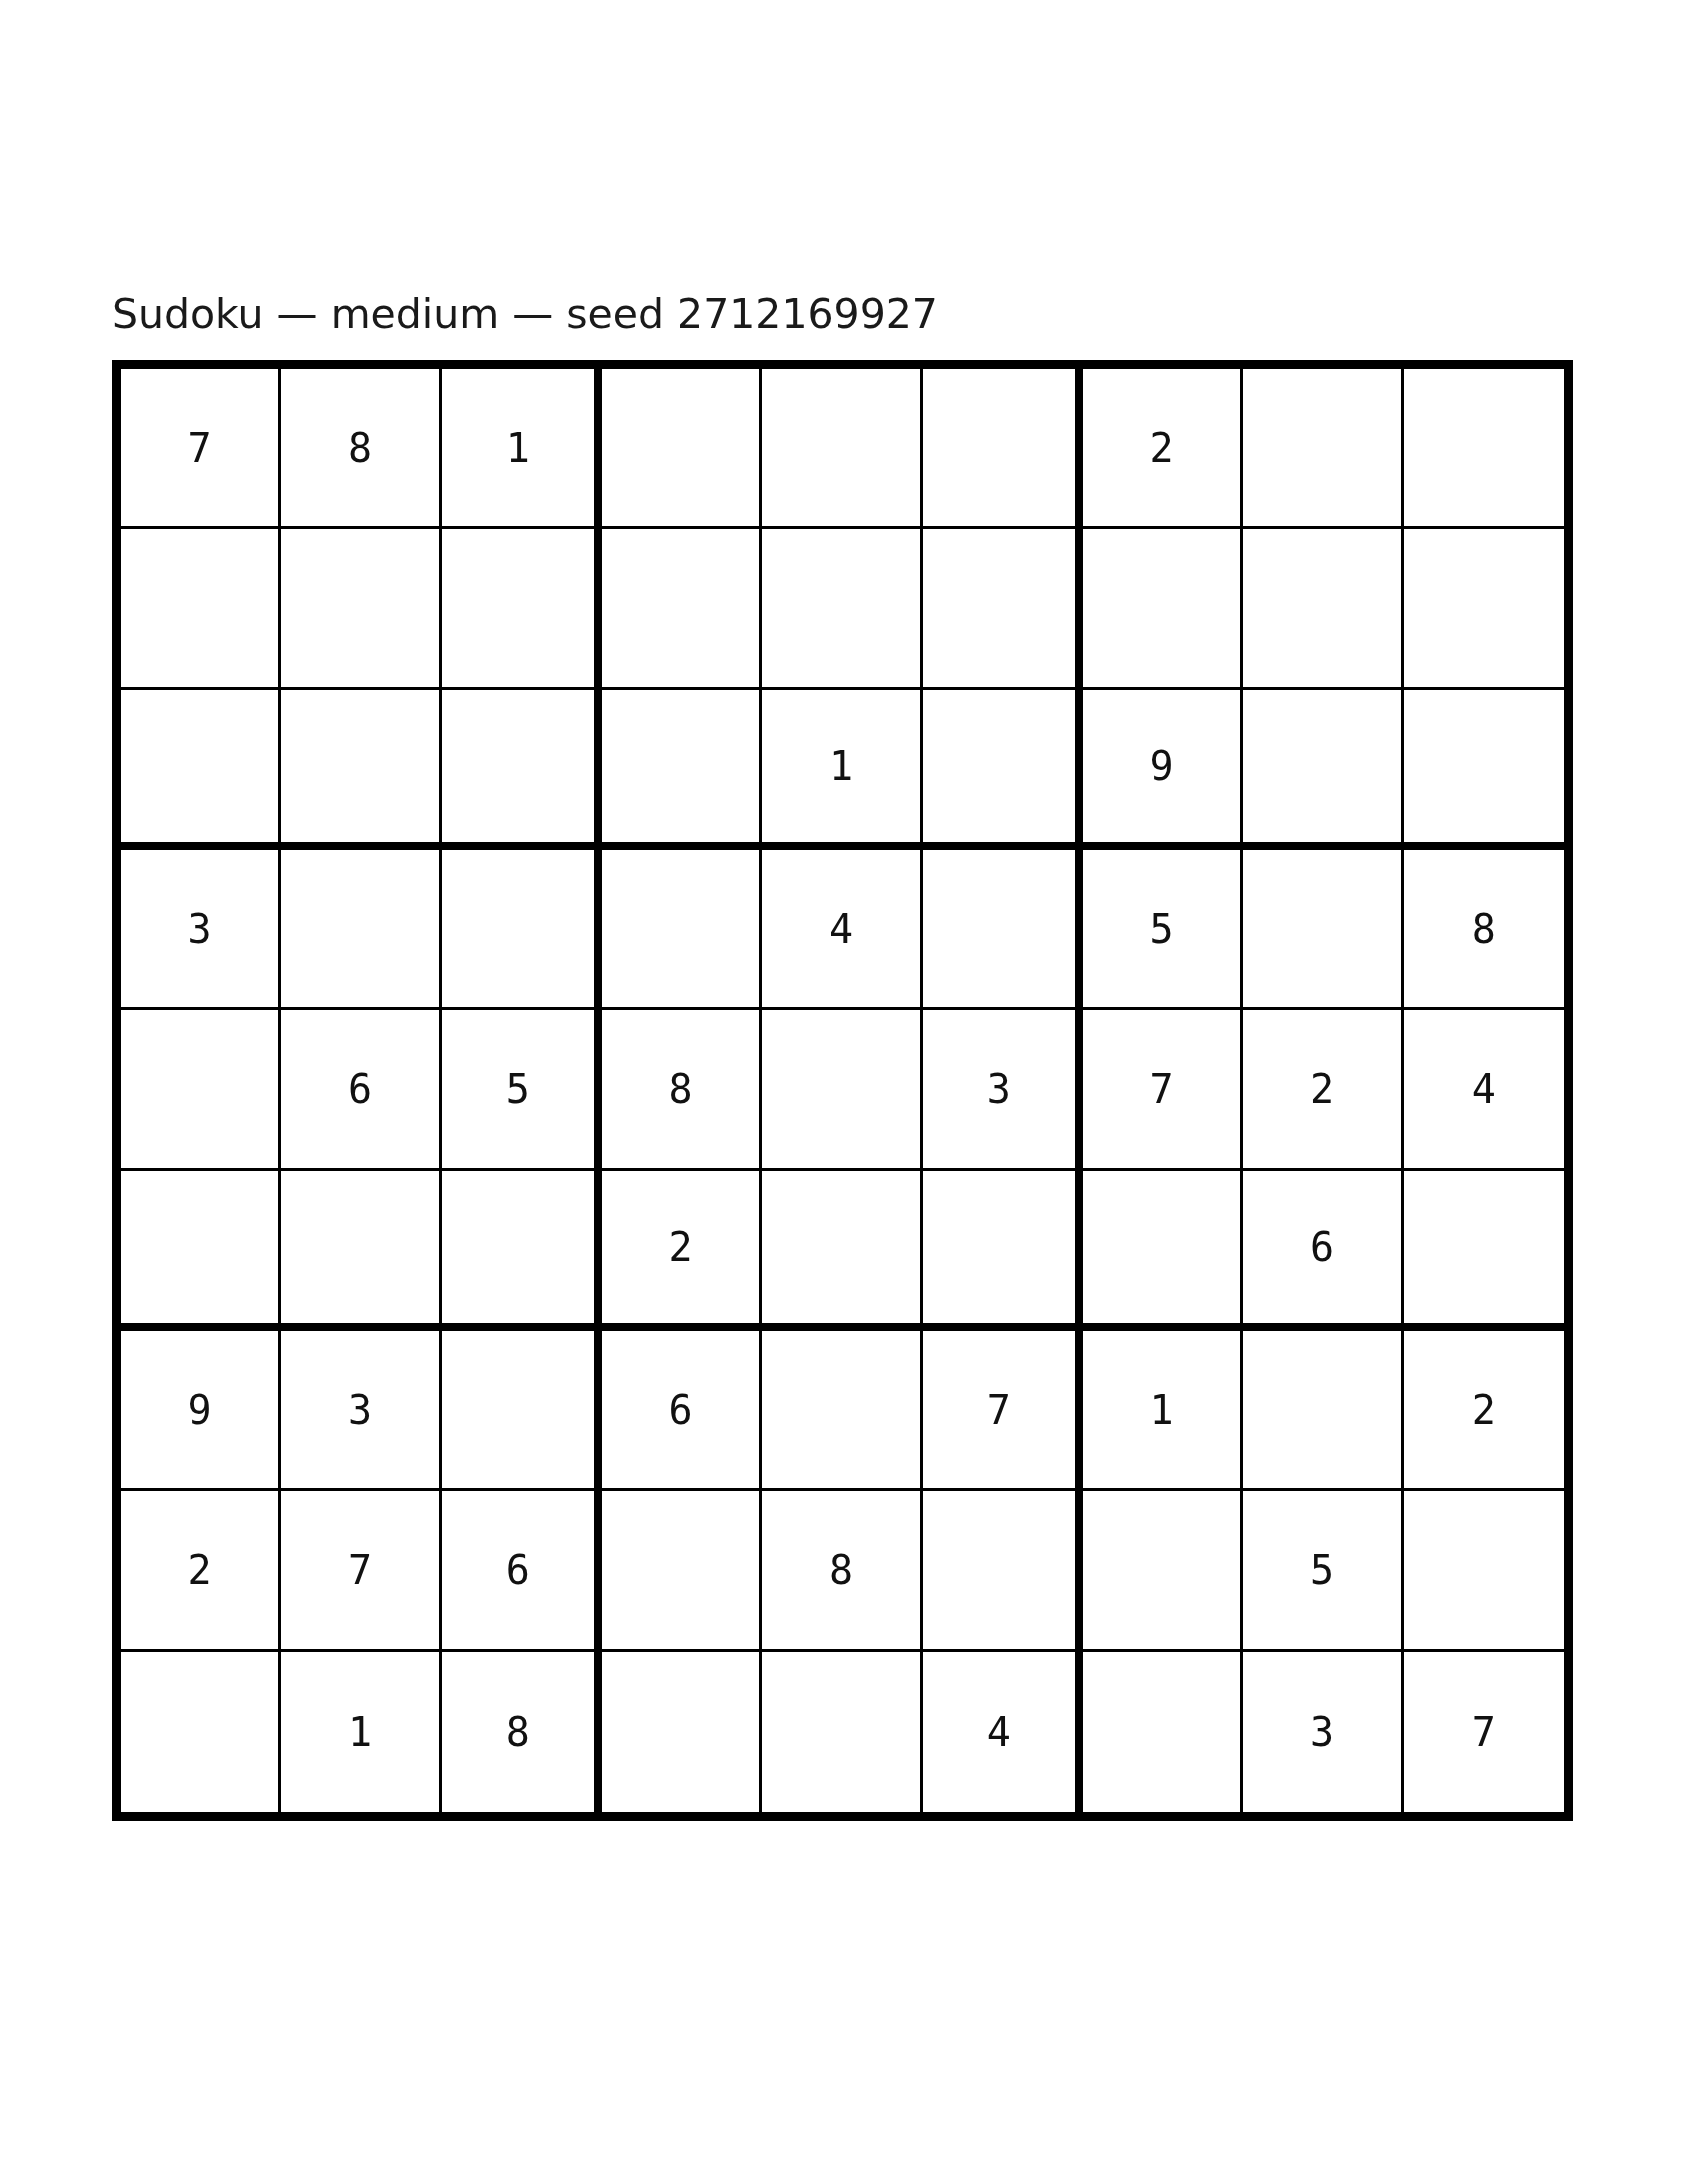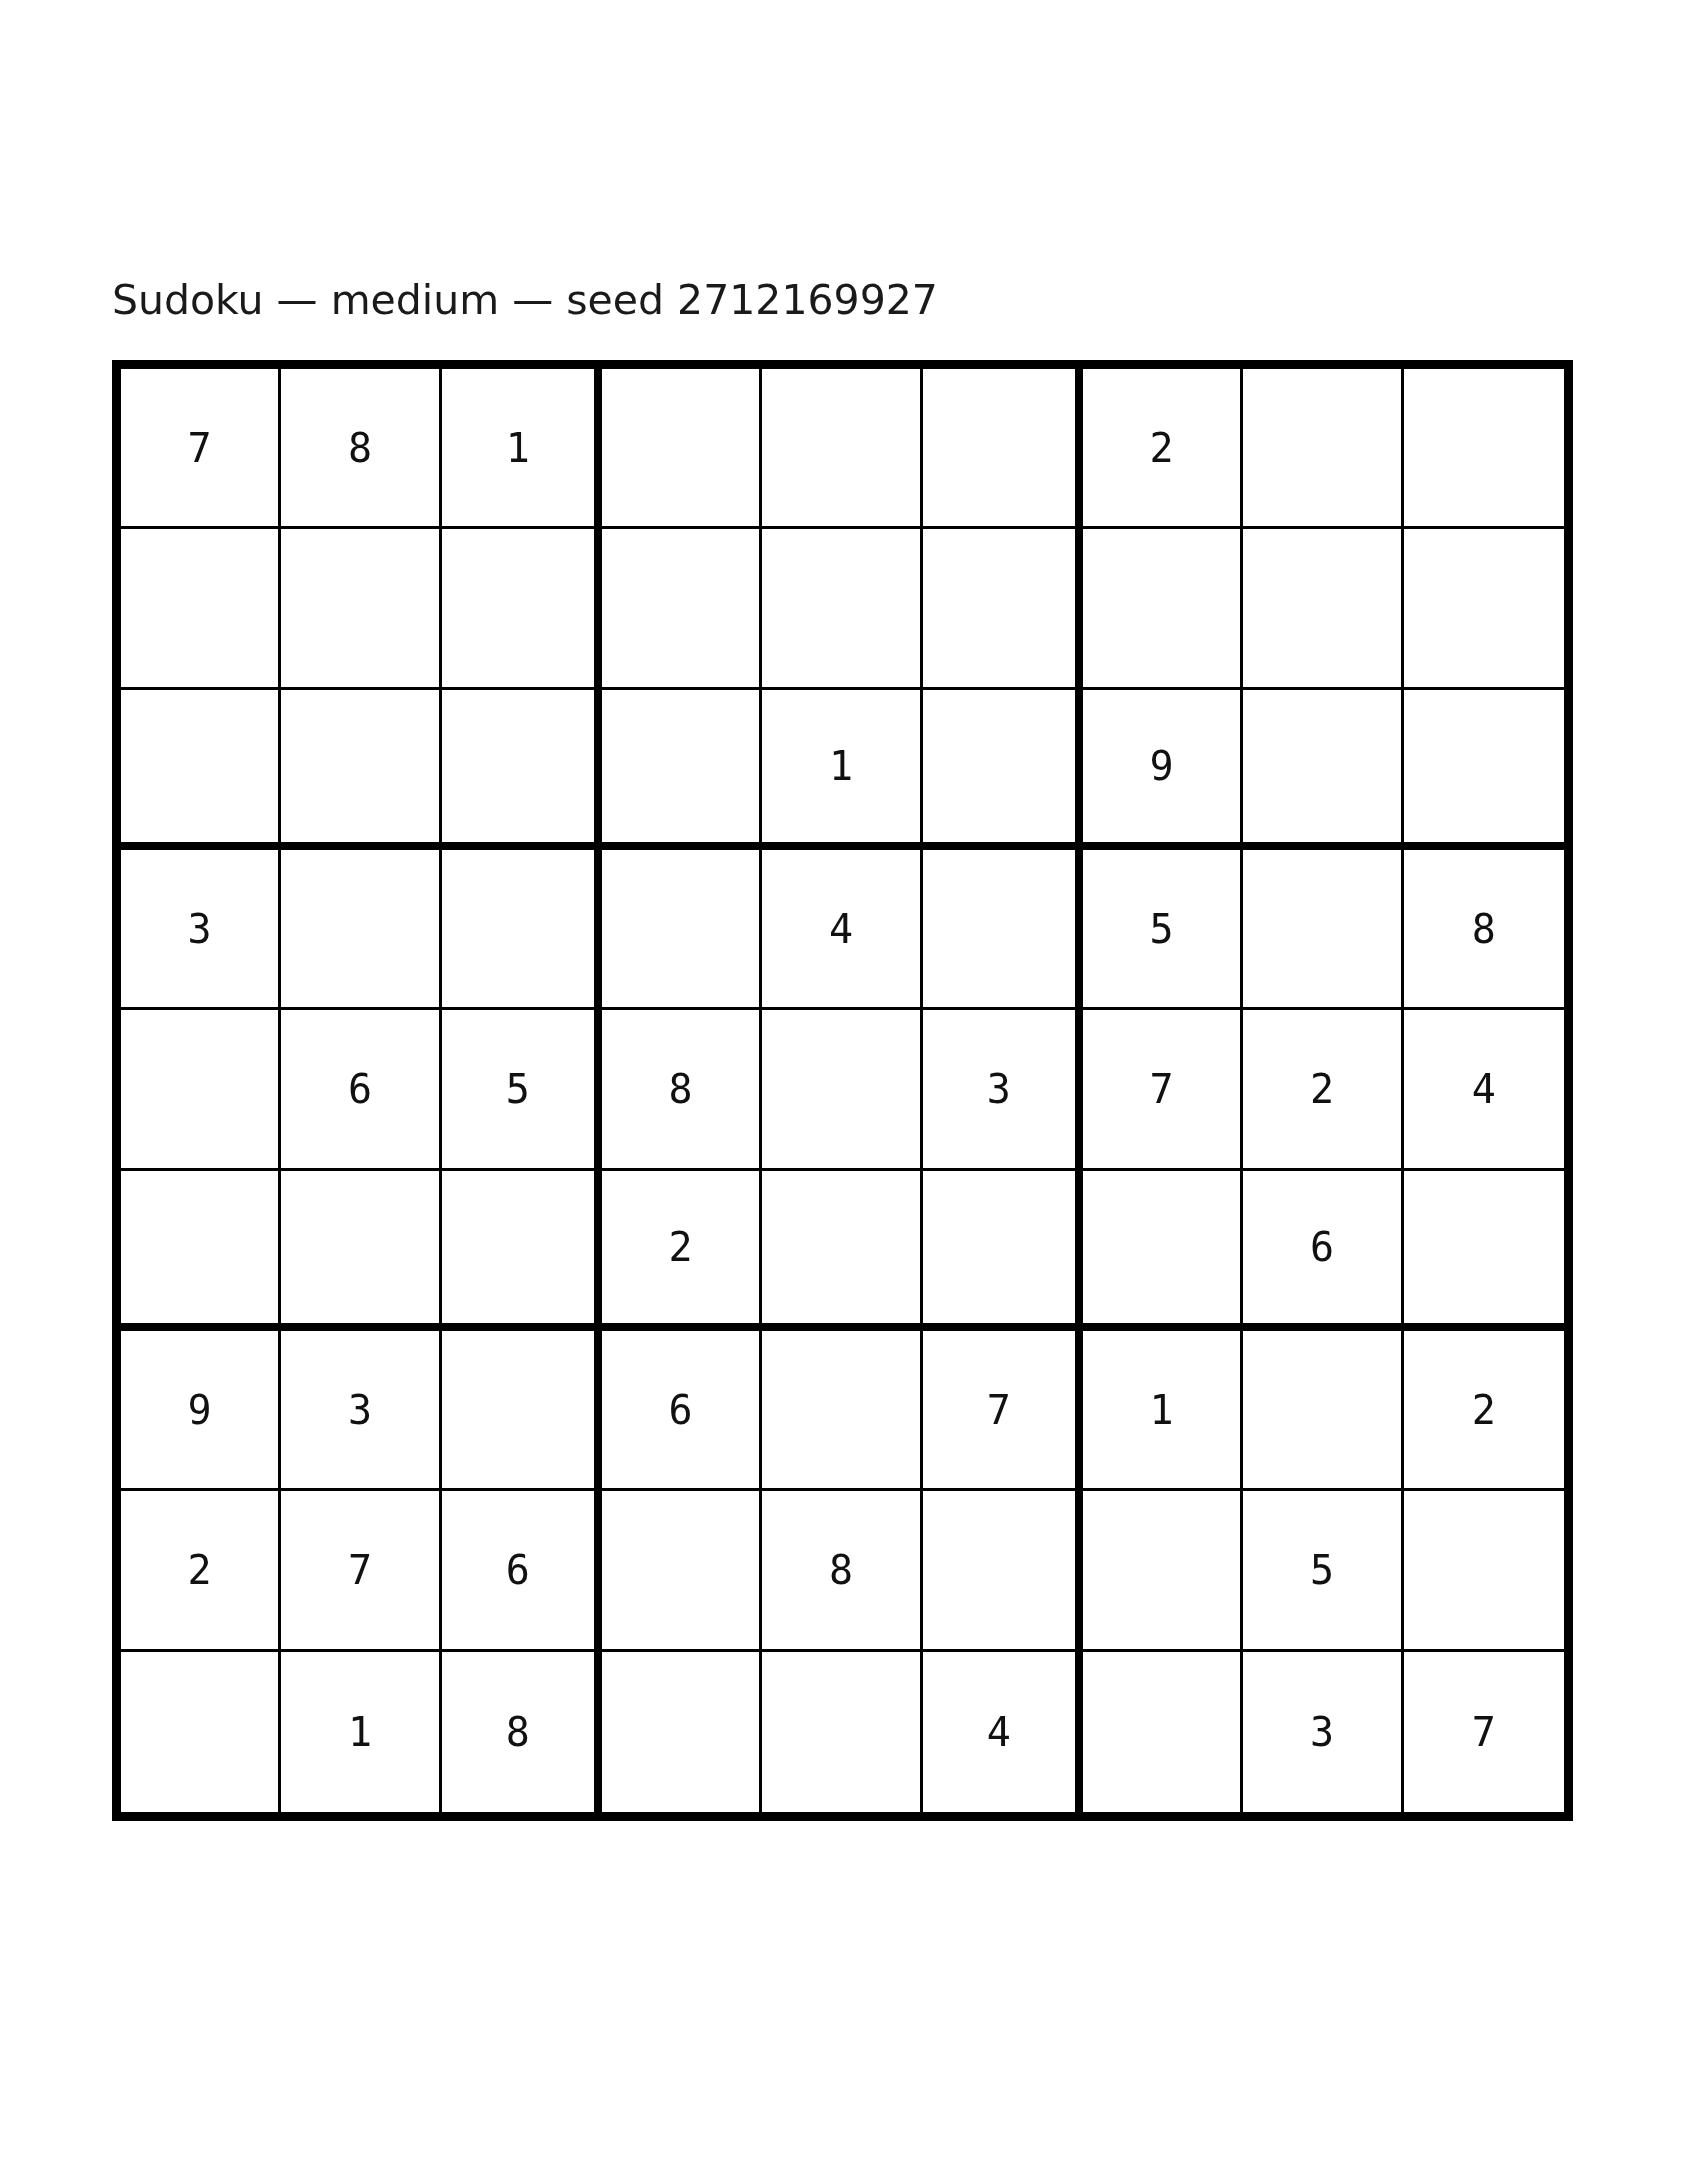--- a/index.html
+++ b/index.html
@@ -9,21 +9,21 @@
   }
   body {
     position: relative;
     width: 1687px;
     height: 2183px;
     font-family: "DejaVu Sans", sans-serif;
   }
   .title {
     position: absolute;
     left: 112px;
-    top: 280px;
+    top: 294px;
     font-size: 41px;
     line-height: 1;
     color: #1a1a1a;
     white-space: pre;
   }
   .grid {
     position: absolute;
     left: 112px;
     top: 360px;
     width: 1461px;

